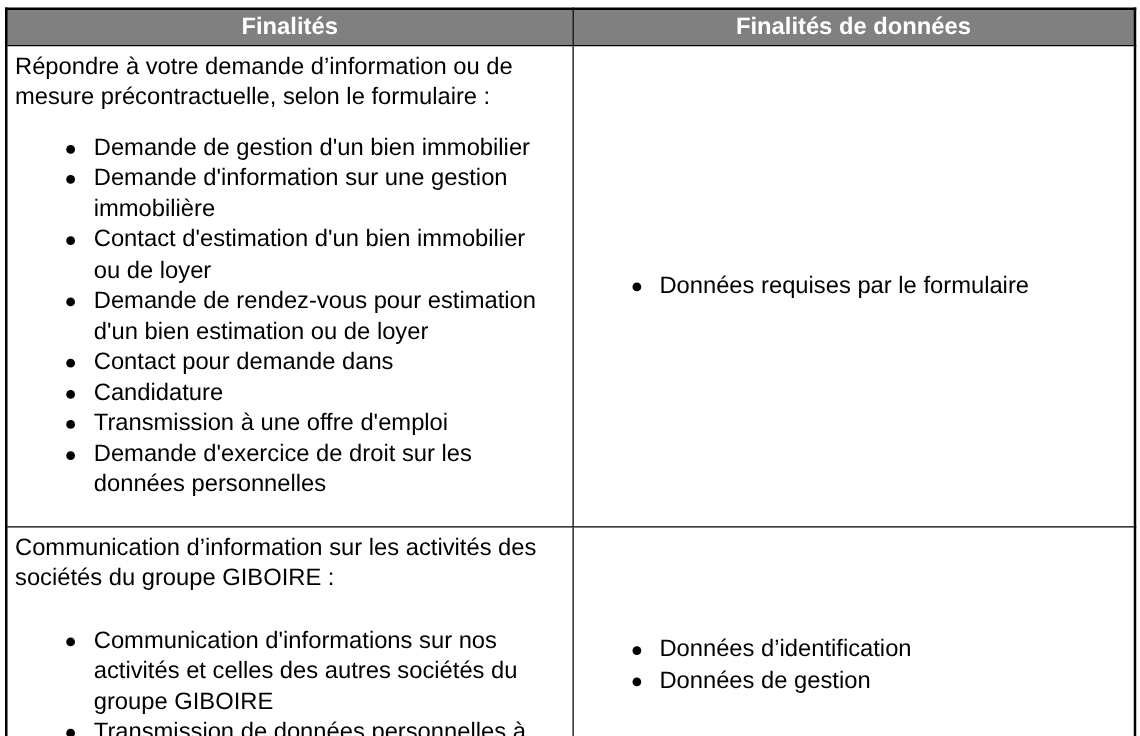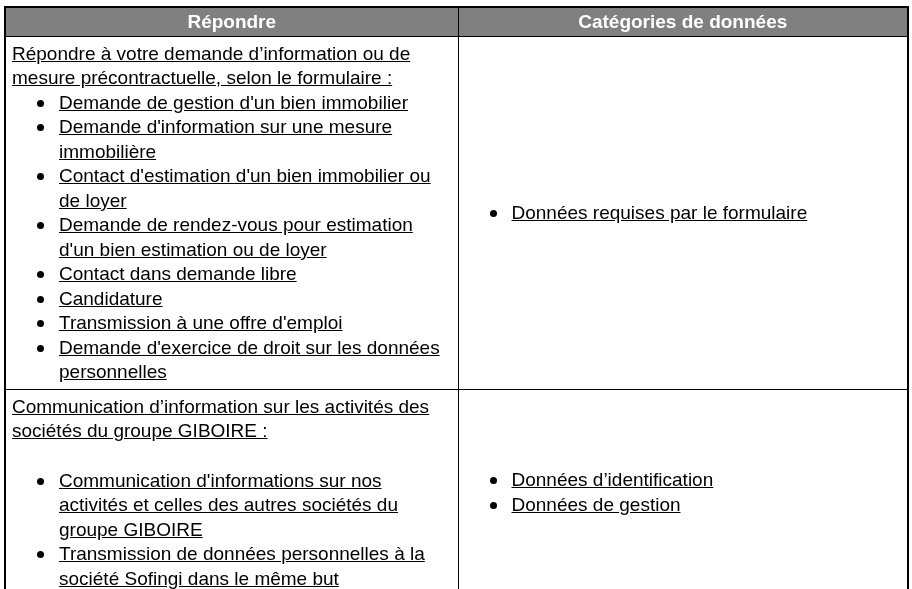--- a/index.html
+++ b/index.html
@@ -13,56 +13,56 @@
   html,body{width:912px;height:589px;background:var(--page-bg);overflow:hidden;}
   body{font-family:"Liberation Sans","DejaVu Sans",sans-serif;color:var(--body-text);}
   .page{position:absolute;left:4px;top:6px;}
   table{border-collapse:collapse;table-layout:fixed;width:903px;
         border:2px solid var(--border-color);}
   col.col-left{width:453px;}
   col.col-right{width:450px;}
   th,td{border:1px solid var(--border-color);font-size:19px;line-height:24.5px;}
   th{height:29px;background:var(--header-bg);color:var(--header-text);
      font-weight:bold;text-align:center;vertical-align:middle;}
-  td{padding:5px 8px 4px 6px;text-decoration:underline;}
+  td{padding:5px 8px 4px 6px;}
   td.cell-left{vertical-align:top;height:346px;}
   tr.row2 td.cell-left{height:191px;}
   td.cell-right{vertical-align:middle;}
   p.intro{margin:0;}
-  ul.bullets{list-style:none;margin:0;padding:0;}
+  ul.bullets{list-style:none;margin:16px;padding:0;}
   ul.bullets li{position:relative;padding-left:47px;}
   ul.bullets li::before{content:"";position:absolute;left:25px;top:9px;
     width:7px;height:7px;border-radius:50%;background:var(--body-text);}
   ul.gap-before{margin-top:25px;}
 </style>
 </head>
 <body>
 
 <div class="page">
   <table>
     <colgroup>
       <col class="col-left">
       <col class="col-right">
     </colgroup>
     <thead>
       <tr>
-        <th>Répondre</th>
-        <th>Catégories de données</th>
+        <th>Finalités</th>
+        <th>Finalités de données</th>
       </tr>
     </thead>
     <tbody>
       <tr class="row1">
         <td class="cell-left">
           <p class="intro">Répondre à votre demande d’information ou de mesure précontractuelle, selon le formulaire :</p>
           <ul class="bullets">
             <li>Demande de gestion d'un bien immobilier</li>
-            <li>Demande d'information sur une mesure immobilière</li>
+            <li>Demande d'information sur une gestion immobilière</li>
             <li>Contact d'estimation d'un bien immobilier ou de loyer</li>
             <li>Demande de rendez-vous pour estimation d'un bien estimation ou de loyer</li>
-            <li>Contact dans demande libre</li>
+            <li>Contact pour demande dans</li>
             <li>Candidature</li>
             <li>Transmission à une offre d'emploi</li>
             <li>Demande d'exercice de droit sur les données personnelles</li>
           </ul>
         </td>
         <td class="cell-right">
           <ul class="bullets">
             <li>Données requises par le formulaire</li>
           </ul>
         </td>

